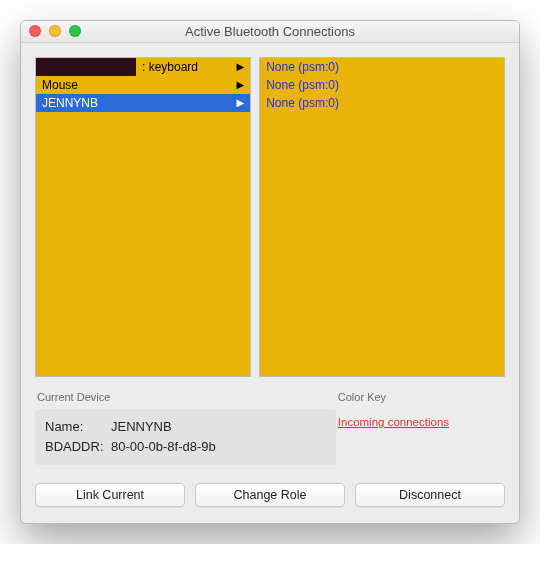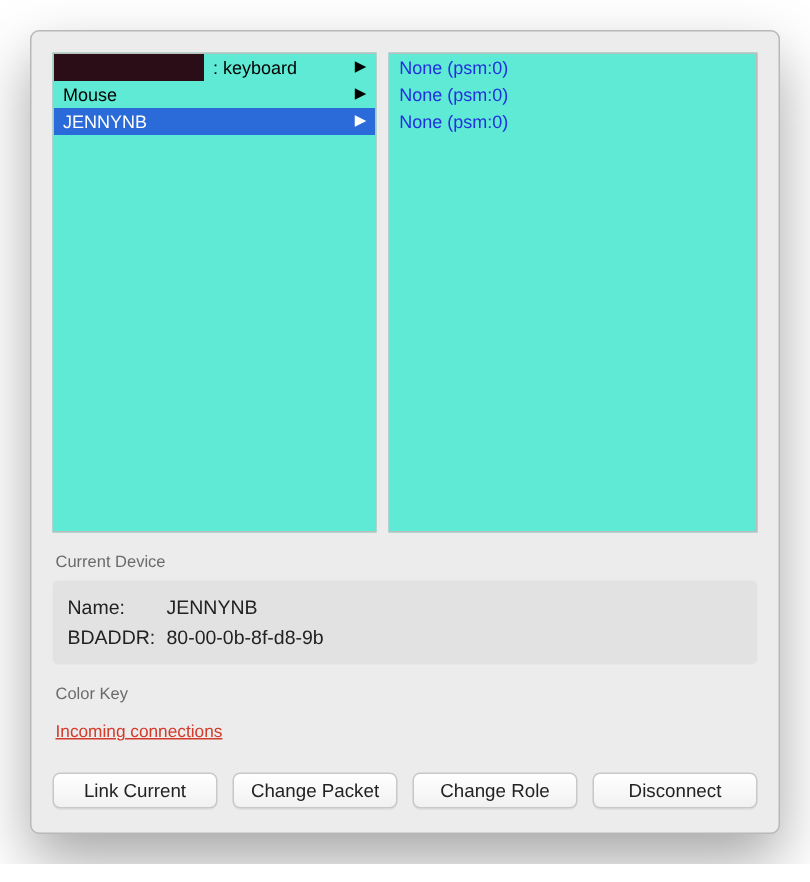--- a/index.html
+++ b/index.html
@@ -50,21 +50,21 @@
     color: #4a4a4a;
   }
   .content {
     padding: 14px 14px 16px 14px;
   }
   .lists {
     display: flex;
     gap: 8px;
   }
   .listbox {
-    background: #5eead4;
+    background: #eab308;
     border: 1px solid #bdbdbd;
     height: 320px;
     overflow: hidden;
   }
   .listbox.left  { flex: 0 0 46%; }
   .listbox.right { flex: 1; }
   .row {
     height: 18px;
     line-height: 18px;
     font-size: 12px;
@@ -90,23 +90,21 @@
     position: absolute;
     left: 0; top: 0; bottom: 0;
     width: 100px;
     background: #2a0d16;
   }
   .row-right {
     color: #2230dd;
   }
   .info-row {
     display: flex;
-    gap: 14px;
     margin-top: 14px;
-    flex-direction: column;
   }
   .groupbox {
     border: none;
     background: transparent;
     padding: 0;
   }
   .group-title {
     font-size: 11px;
     color: #6b6b6b;
     margin-bottom: 6px;
@@ -147,20 +145,28 @@
     padding: 0 8px;
     box-shadow: 0 1px 0 rgba(0,0,0,0.05);
     cursor: default;
     white-space: nowrap;
   }
 </style>
 </head>
 <body>
 
 <div class="window">
+  <div class="titlebar">
+    <div class="traffic">
+      <span class="tl-close"></span>
+      <span class="tl-min"></span>
+      <span class="tl-max"></span>
+    </div>
+    <div class="titlebar-title">Active Bluetooth Connections</div>
+  </div>
 
   <div class="content">
 
     <div class="lists">
       <div class="listbox left" id="device-list">
           <div class="row">
             <div class="redact"></div>
             <span class="label" style="padding-left: 100px;">: keyboard</span>
             <span class="arrow">▶</span>
           </div>
@@ -204,19 +210,18 @@
       <div class="groupbox colorkey-box">
         <div class="group-title">Color Key</div>
         <div class="colorkey-body">
           <div class="ck-line ck-in">Incoming connections</div>
         </div>
       </div>
     </div>
 
     <div class="button-row">
       <button class="btn">Link Current</button>
-      <button class="btn">Change Packet</button>
       <button class="btn">Change Role</button>
       <button class="btn">Disconnect</button>
     </div>
 
   </div>
 </div>
 
 </body></html>

